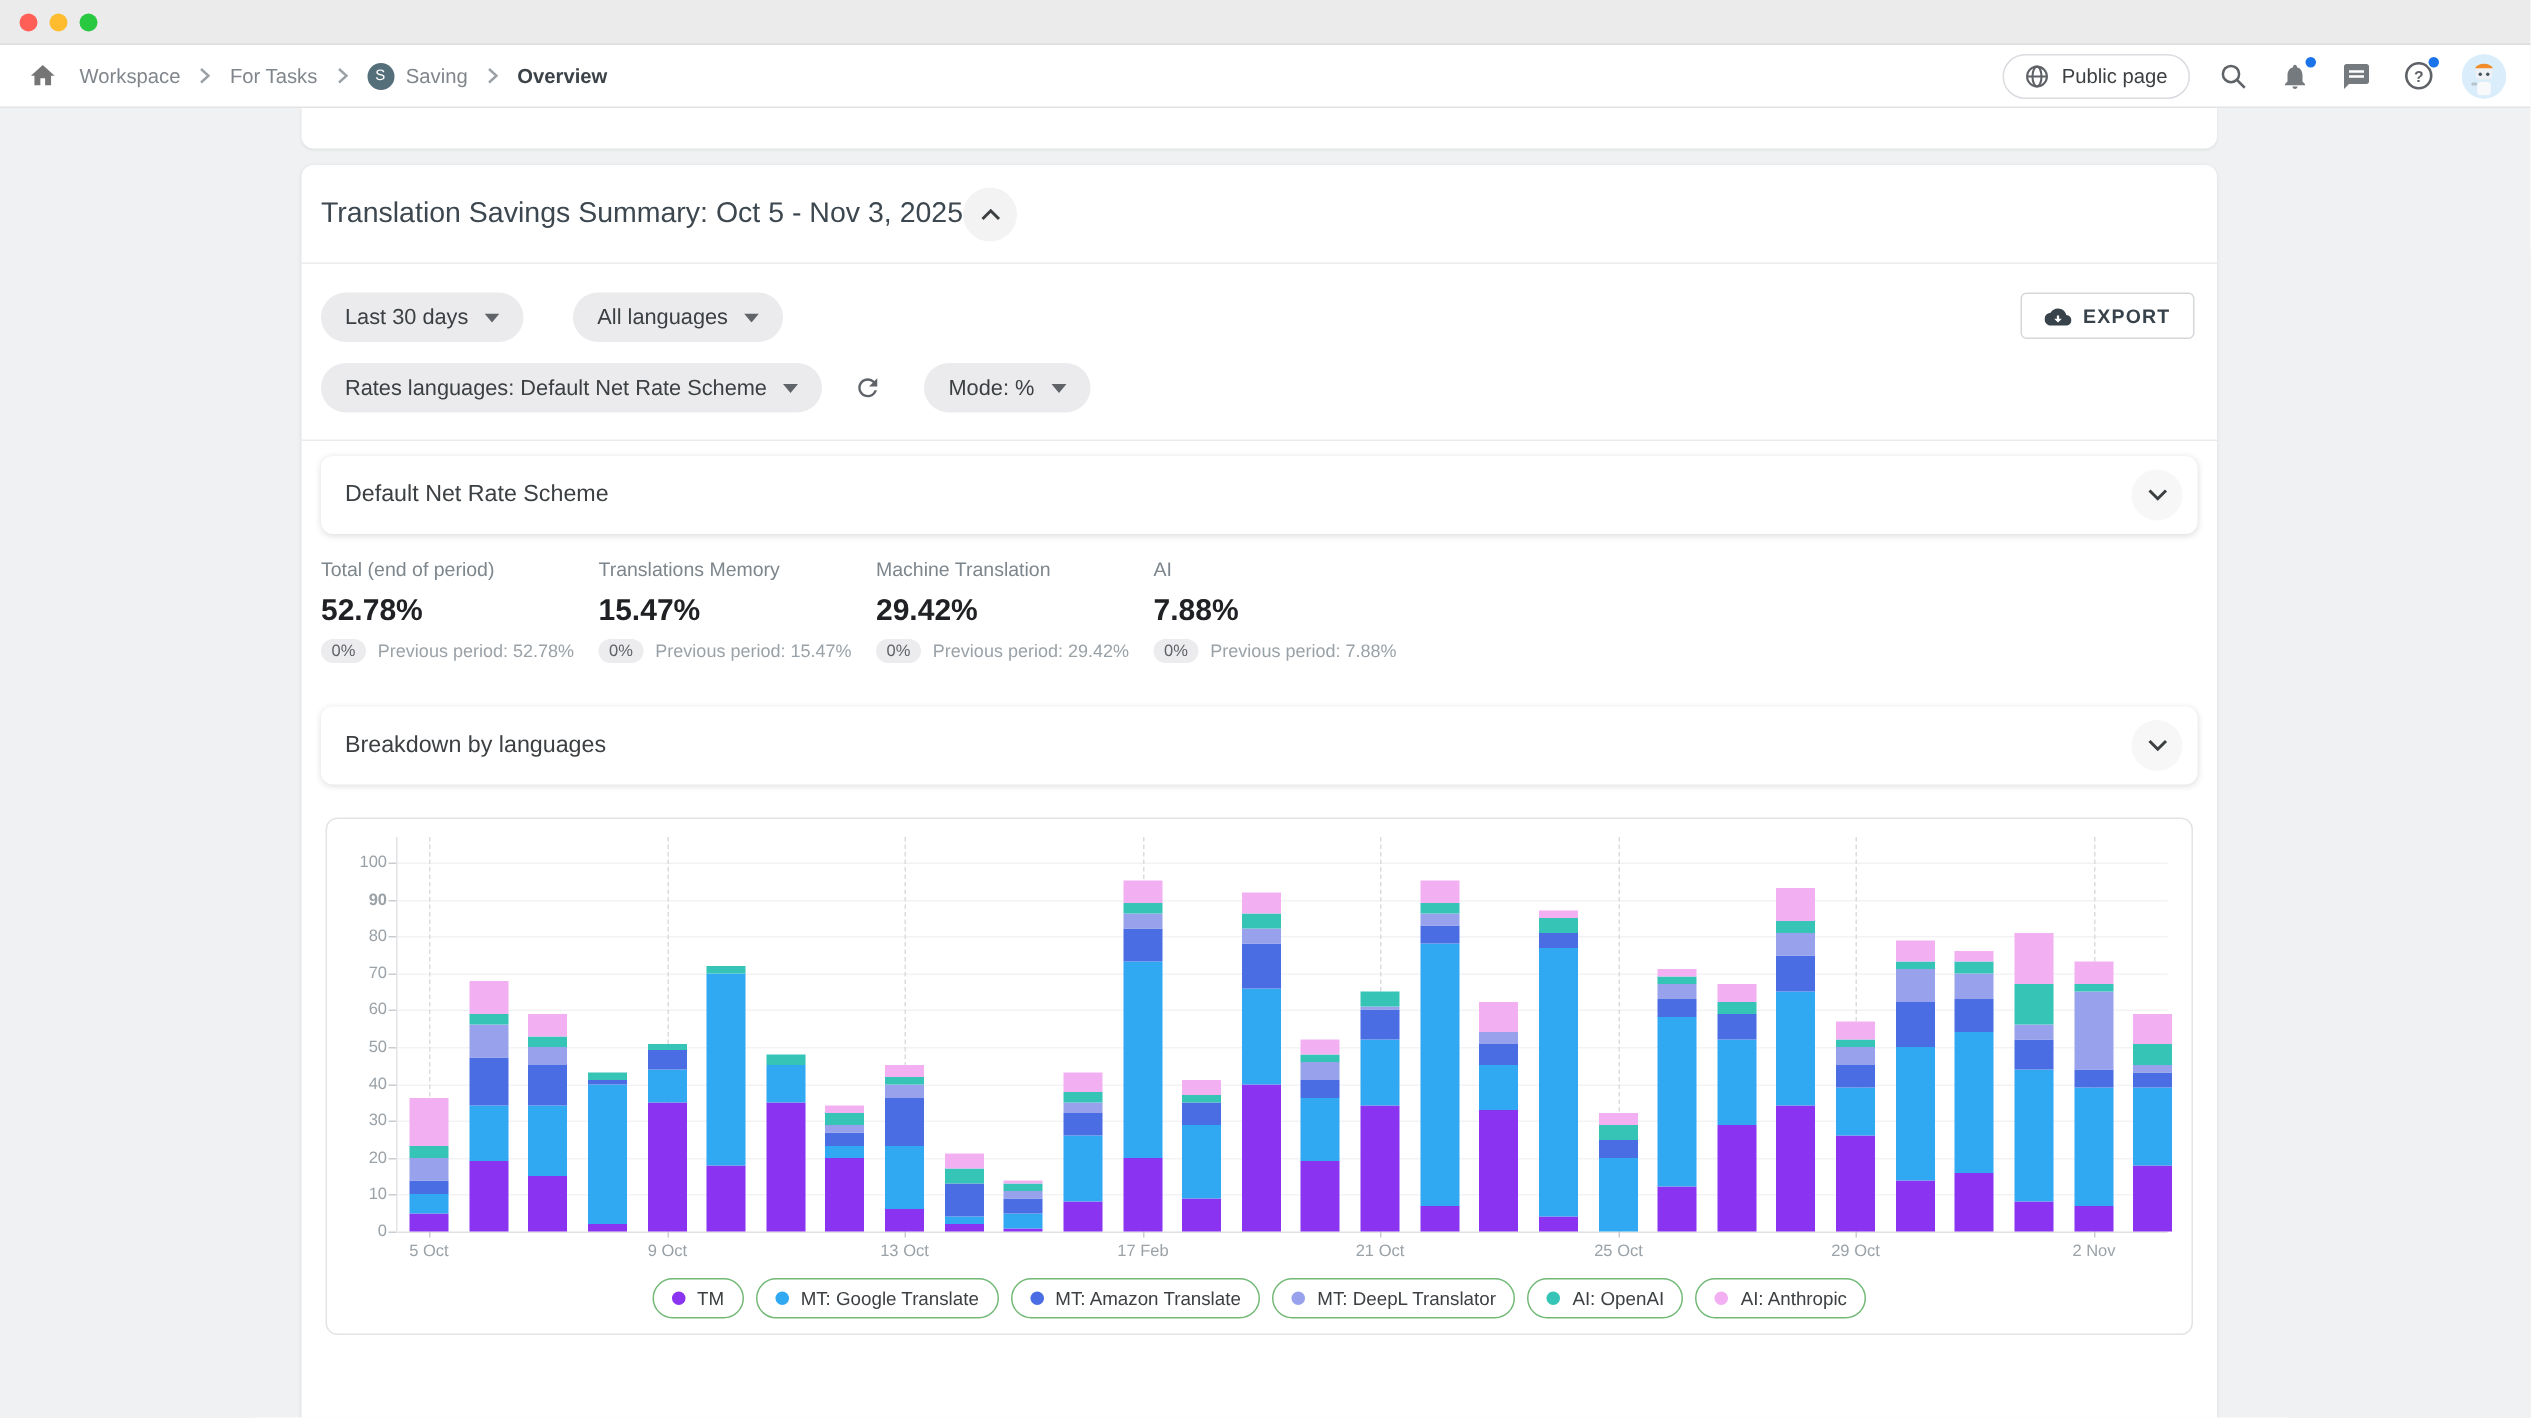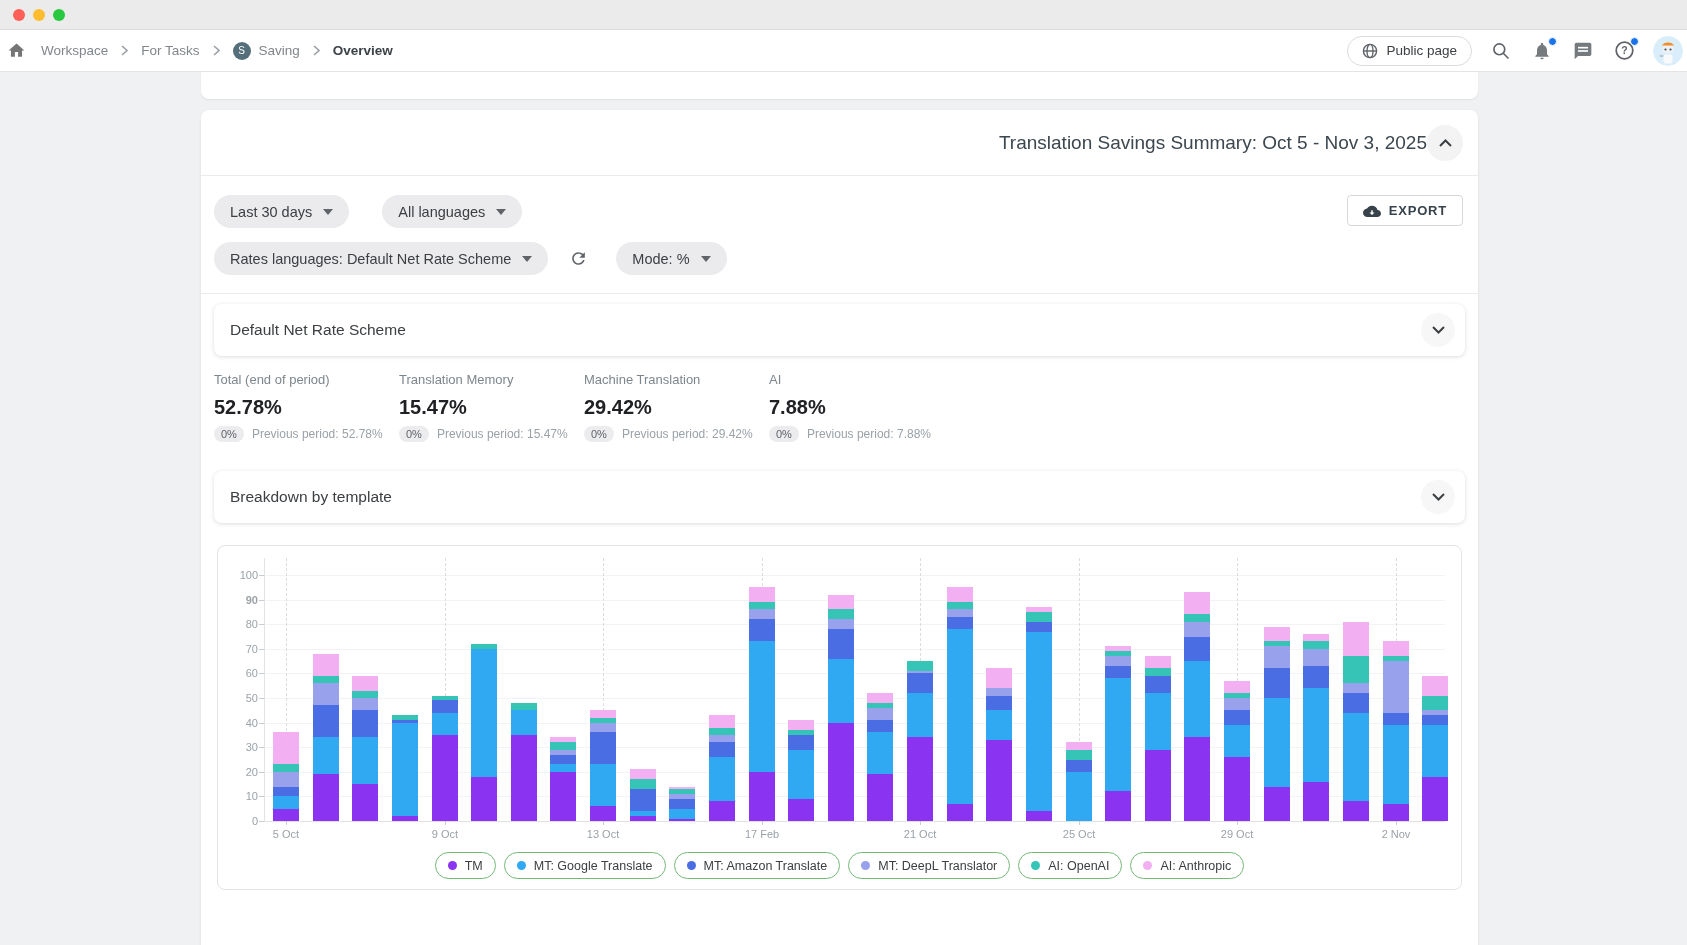--- a/index.html
+++ b/index.html
@@ -4,39 +4,39 @@
 <style>
   * { margin:0; padding:0; box-sizing:border-box; }
   html,body { width:1687px; height:945px; overflow:hidden; }
   body { font-family:"Liberation Sans", sans-serif; background:#f0f1f2; color:#3c4043; }
 
   
   .titlebar { height:30px; background:#ebebeb; border-bottom:1px solid #dcdcdc; display:flex; align-items:center; padding-left:13px; }
   .tl-dot { width:12px; height:12px; border-radius:50%; margin-right:8px; }
 
   
-  .navbar { height:42px; background:#fff; border-bottom:1px solid #e4e4e4; display:flex; align-items:center; padding:0 4px; }
+  .navbar { height:42px; background:#fff; border-bottom:1px solid #e4e4e4; display:flex; align-items:center; padding:0 16px; }
   .crumbs { display:flex; align-items:center; gap:13px; font-size:13.5px; color:#80868b; }
   .crumb { cursor:default; }
   .crumb.current { color:#3b4248; font-weight:bold; }
   .crumb-proj { display:flex; align-items:center; gap:8px; }
   .proj-badge { width:18px; height:18px; border-radius:50%; background:#546e7a; color:#fff; font-size:10px; display:flex; align-items:center; justify-content:center; }
   .nav-right { margin-left:auto; display:flex; align-items:center; gap:17px; }
   .pill-btn { height:30px; border:1px solid #dadce0; border-radius:15px; background:#fff; display:flex; align-items:center; gap:8px; padding:0 14px; font-size:13.5px; color:#3c4043; }
   .icon-btn { position:relative; width:24px; height:24px; display:flex; align-items:center; justify-content:center; }
   .notif-dot { position:absolute; top:-2px; right:-3px; width:9px; height:9px; border-radius:50%; background:#1a73e8; border:1.5px solid #fff; }
   .avatar { width:30px; height:30px; border-radius:50%; overflow:hidden; }
 
   
   .content { position:relative; height:872px; }
   .column { width:1277px; margin-left:201px; }
   .card-strip { height:27px; background:#fff; border-radius:0 0 8px 8px; box-shadow:0 1px 2px rgba(0,0,0,.07); }
   .main-card { margin-top:11px; background:#fff; border-radius:8px; box-shadow:0 1px 3px rgba(0,0,0,.09); height:920px; overflow:hidden; }
 
-  .card-header { height:66px; display:flex; align-items:center; justify-content:flex-end; padding:0 15px 0 13px; border-bottom:1px solid #ebebeb; }
+  .card-header { height:66px; display:flex; align-items:center; justify-content:flex-start; padding:0 15px 0 13px; border-bottom:1px solid #ebebeb; }
   .card-title { font-size:19px; color:#3c474f; }
   .round-btn { width:36px; height:36px; border-radius:50%; background:#f3f3f3; border:none; display:flex; align-items:center; justify-content:center; cursor:pointer; }
   .round-btn.small { width:34px; height:34px; background:#f7f7f7; }
 
   .filters { position:relative; padding:19px 13px 18px; }
   .chip-row { display:flex; align-items:center; }
   .chip { height:33px; background:#ebebed; border-radius:17px; display:flex; align-items:center; gap:11px; padding:0 16px; font-size:14.5px; color:#3c4043; cursor:pointer; }
   .export-btn { position:absolute; top:19px; right:15px; height:31px; background:#fff; border:1px solid #d5d8db; border-radius:4px; display:flex; align-items:center; gap:8px; padding:0 15px; font-size:13px; font-weight:bold; letter-spacing:.8px; color:#37424a; cursor:pointer; }
   .refresh-btn { background:none; border:none; width:28px; height:28px; display:flex; align-items:center; justify-content:center; cursor:pointer; }
   .divider { height:1px; background:#ebebeb; }
@@ -223,21 +223,21 @@
       <div class="stats">
           <div class="stat-col">
             <div class="stat-label">Total (end of period)</div>
             <div class="stat-value">52.78%</div>
             <div class="stat-sub">
               <span class="stat-delta">0%</span>
               <span class="stat-prev">Previous period: 52.78%</span>
             </div>
           </div>
           <div class="stat-col">
-            <div class="stat-label">Translation Memory</div>
+            <div class="stat-label">Translations Memory</div>
             <div class="stat-value">15.47%</div>
             <div class="stat-sub">
               <span class="stat-delta">0%</span>
               <span class="stat-prev">Previous period: 15.47%</span>
             </div>
           </div>
           <div class="stat-col">
             <div class="stat-label">Machine Translation</div>
             <div class="stat-value">29.42%</div>
             <div class="stat-sub">
@@ -249,21 +249,21 @@
             <div class="stat-label">AI</div>
             <div class="stat-value">7.88%</div>
             <div class="stat-sub">
               <span class="stat-delta">0%</span>
               <span class="stat-prev">Previous period: 7.88%</span>
             </div>
           </div>
         </div>
 
       <div class="panel breakdown">
-        <span>Breakdown by template</span>
+        <span>Breakdown by languages</span>
         <button class="round-btn small">
           <svg width="13" height="8" viewBox="0 0 13 8">
               <polyline points="1,1 6.5,6.5 12,1" fill="none" stroke="#3c4043" stroke-width="2"></polyline>
             </svg>
         </button>
       </div>
 
       <div class="chart-box">
         <div class="legend">
             <div class="legend-pill">

